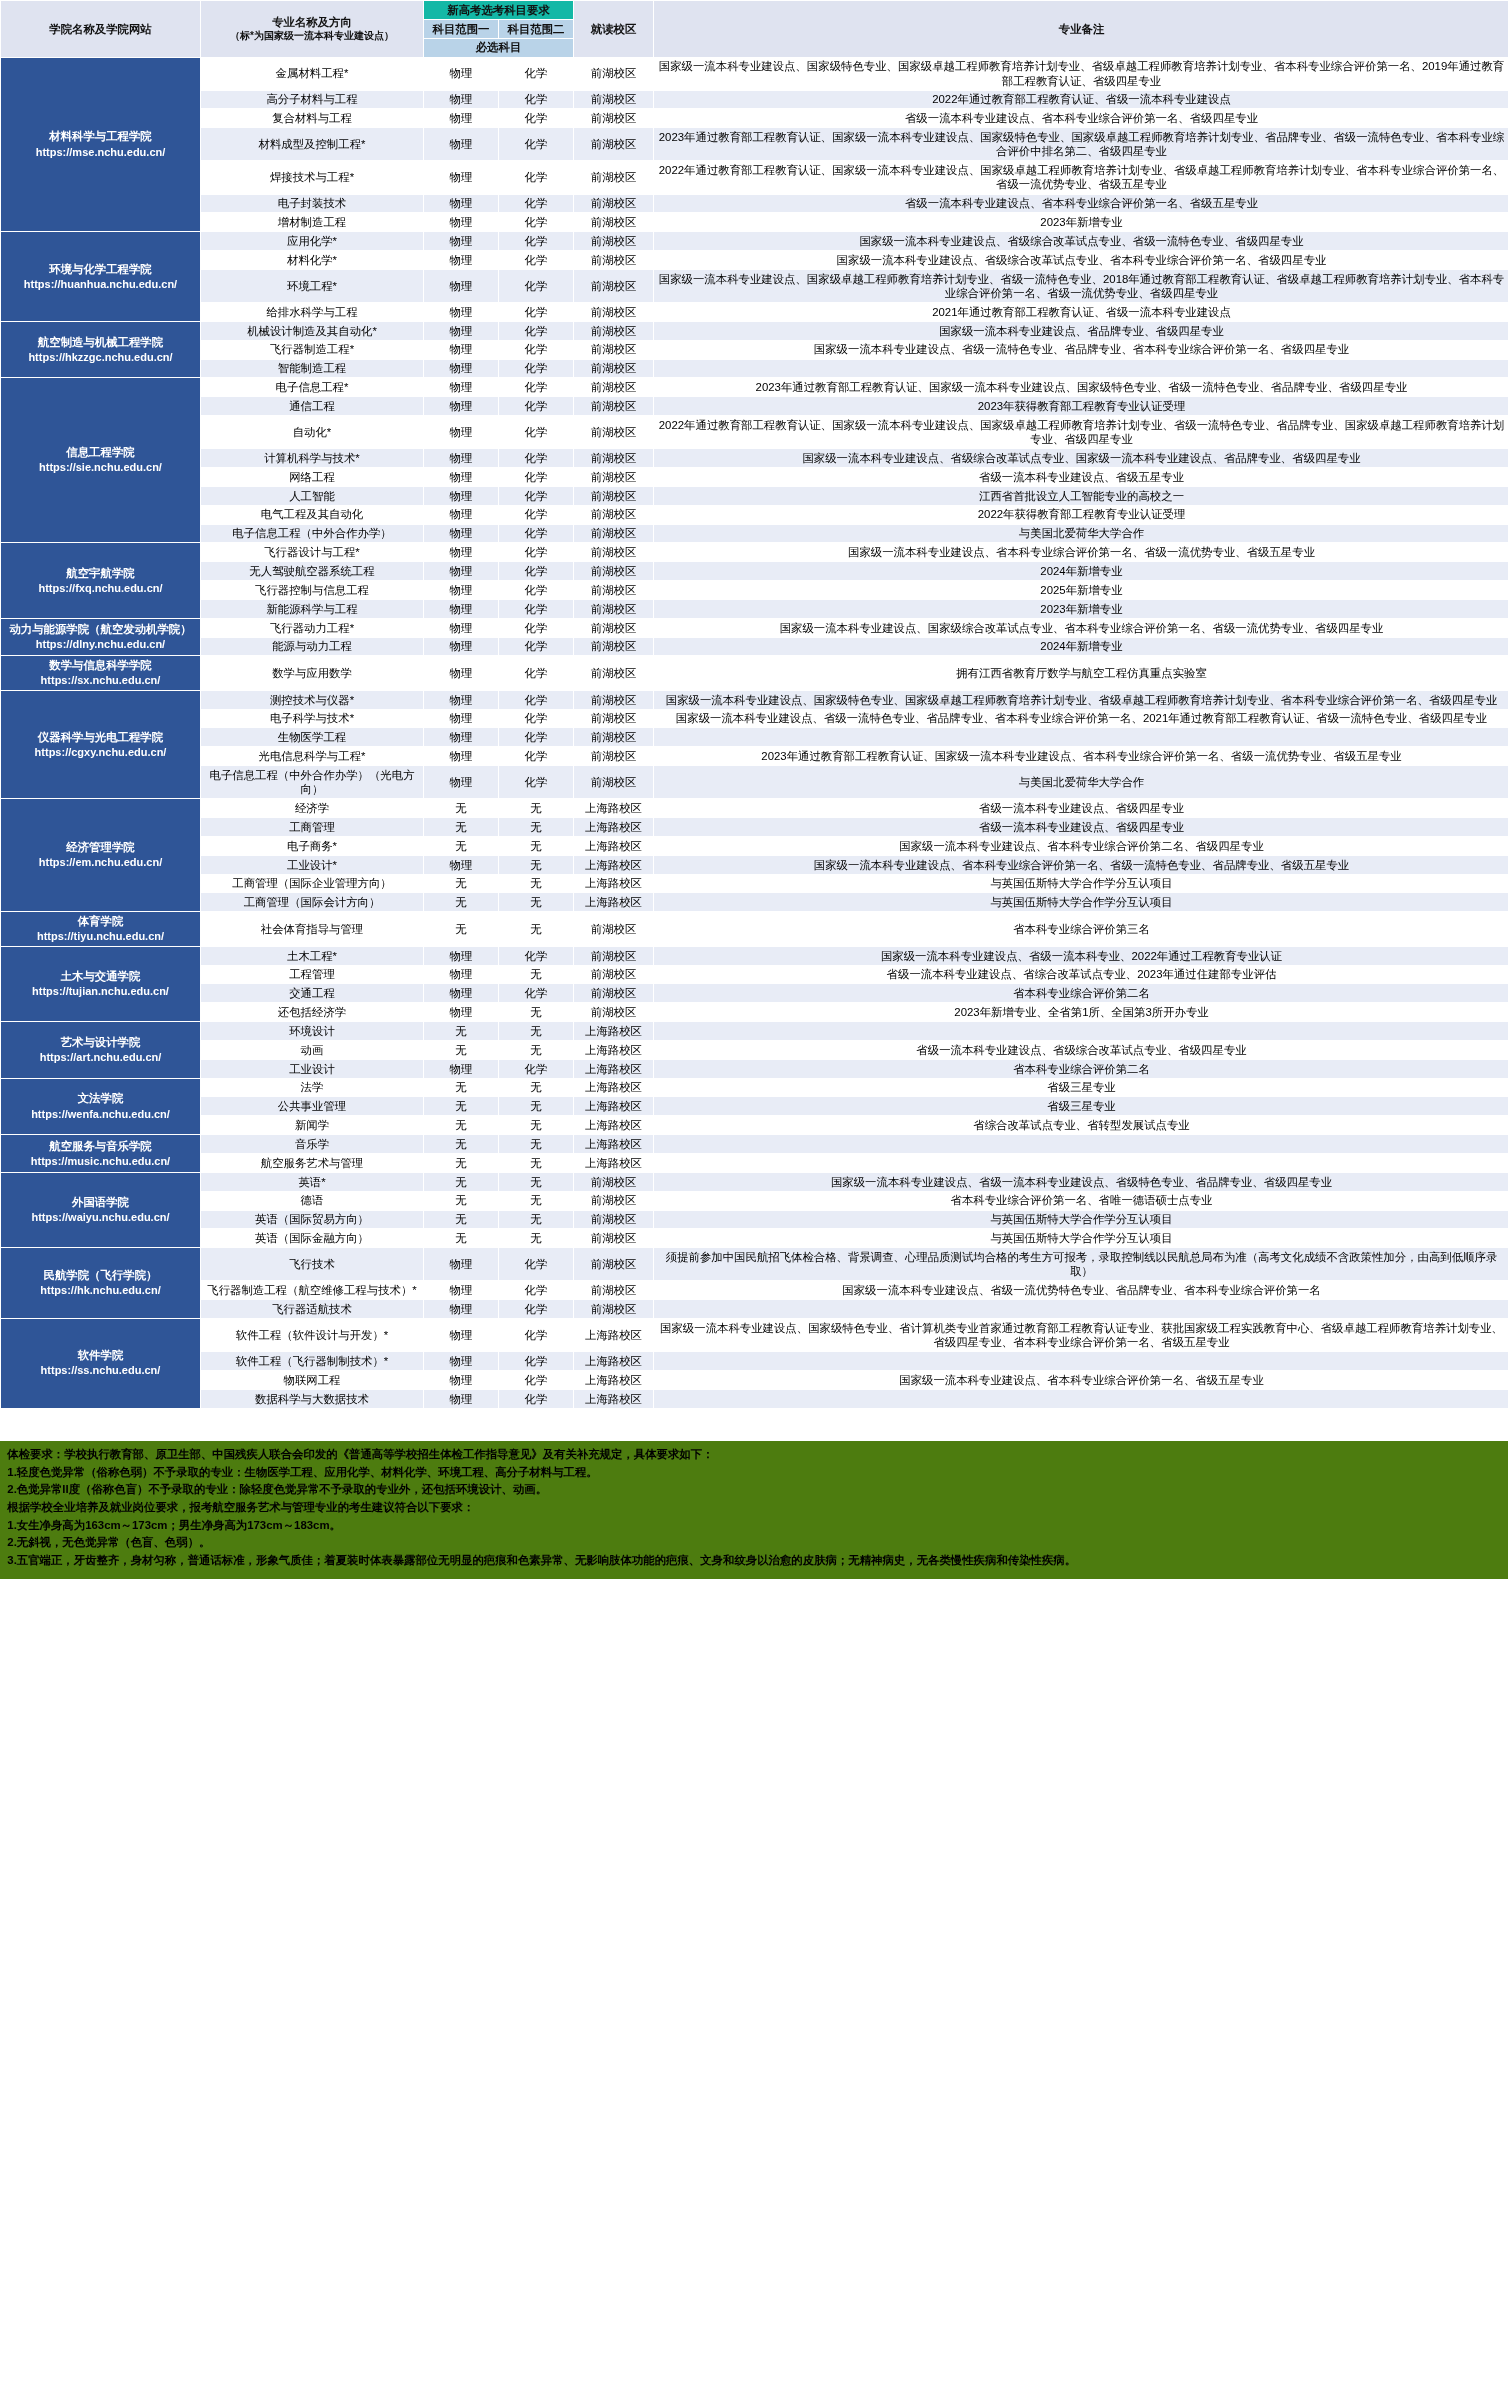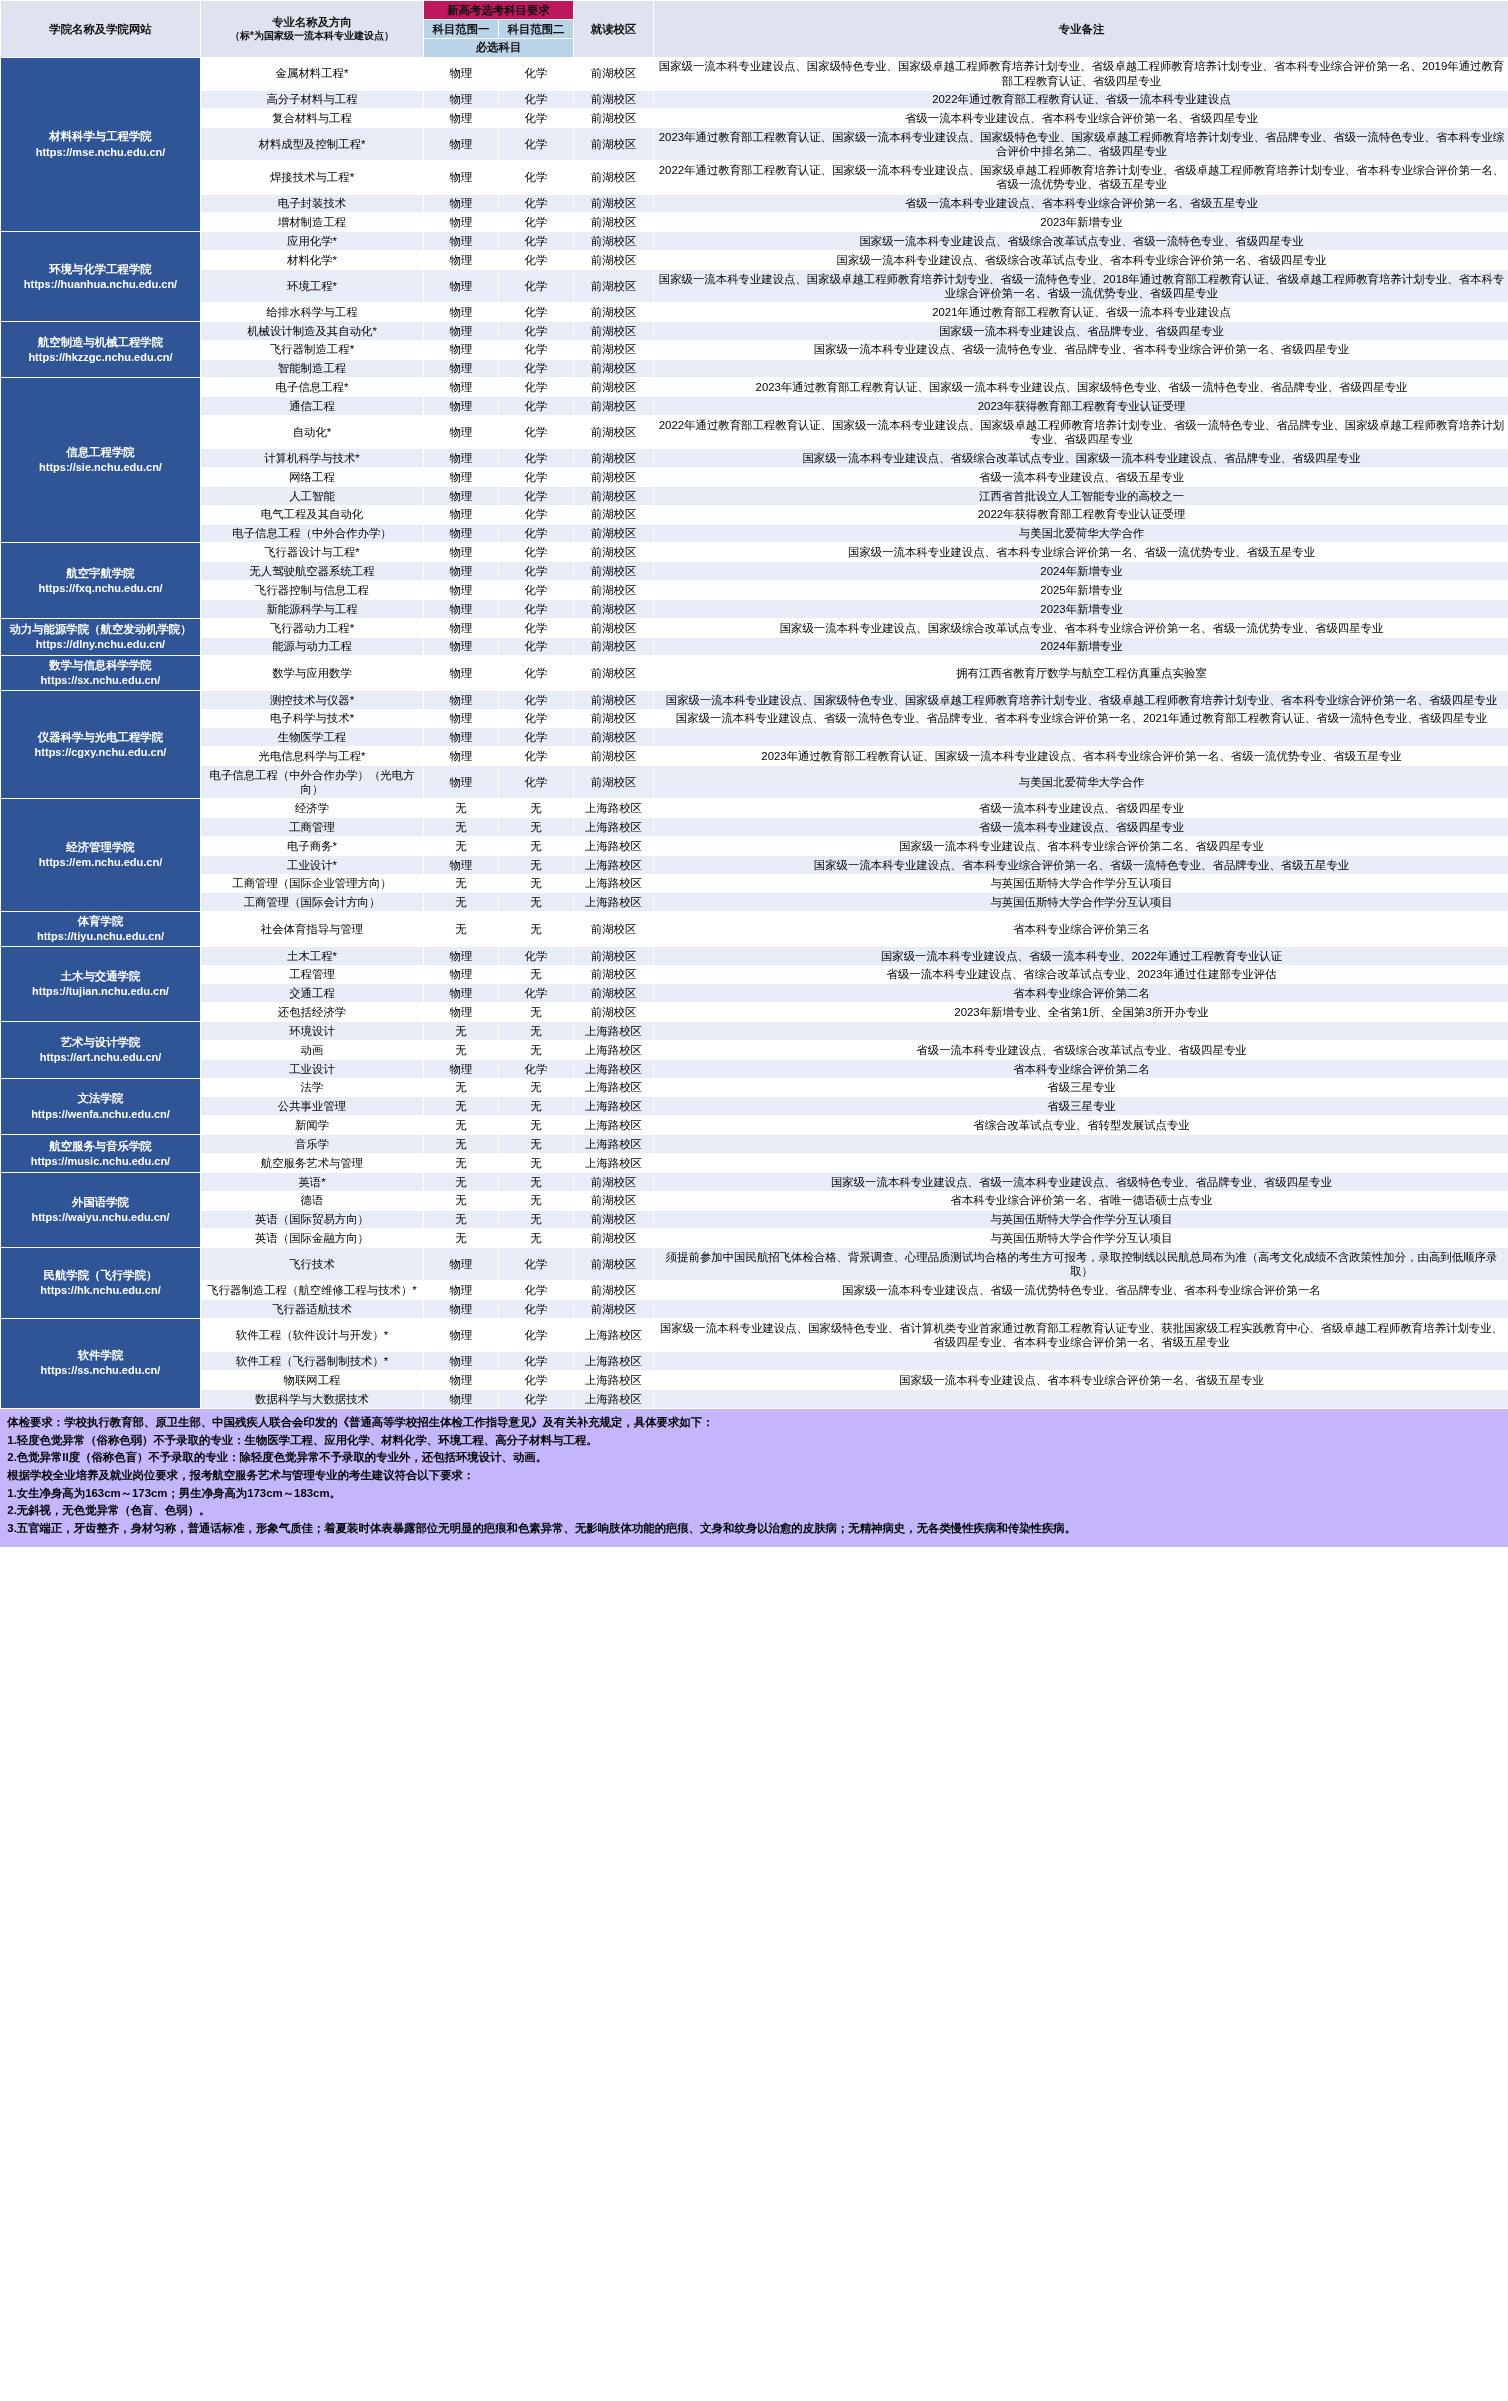--- a/index.html
+++ b/index.html
@@ -36,21 +36,21 @@
     background:#dfe3f0;
     font-weight:bold;
     font-size:12px;
     color:#111;
     border:0.9px solid #ffffff;
   }
   thead td.hdr-blue{
     background:#b9d3e8;
   }
   thead td.hdr-top{
-    background:#be185d;
+    background:#14b8a6;
   }
   .hdr-sub{font-size:10px;font-weight:bold;}
 
   td.college{
     background:#2f5597;
     color:#ffffff;
     font-size:12.3px;
     font-weight:bold;
     line-height:1.5;
     padding:3.6px 1.8px;
@@ -70,25 +70,26 @@
   td.sub{font-size:11.4px;}
   td.sub.alt{background:#e8ecf6;}
   td.note{
     font-size:11px;
     line-height:1.35;
     padding:2.7px 5.5px;
   }
   td.note.alt{background:#e8ecf6;}
 
   .footer{
-    background:#c4b5fd;
+    background:#4d7c0f;
     padding:5.5px 7.3px 9px 7.3px;
     font-size:11.4px;
     line-height:1.55;
     width:1494px;
+    margin-top:32px;
   }
   .footer b{font-weight:bold;}
   .footer .line{display:block;}
 </style>
 </head>
 <body>
 
 <table class="main">
   <colgroup>
     <col class="c0">

